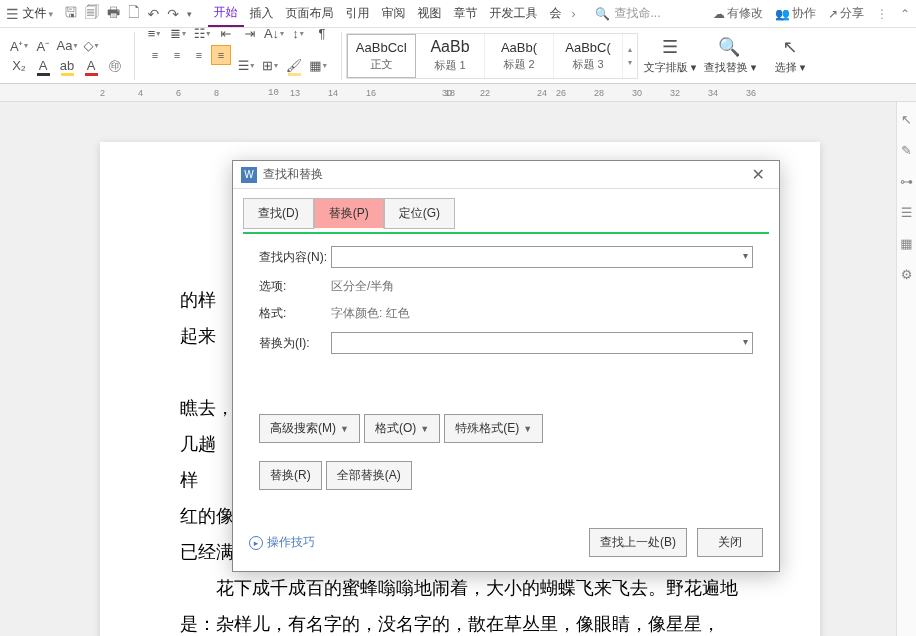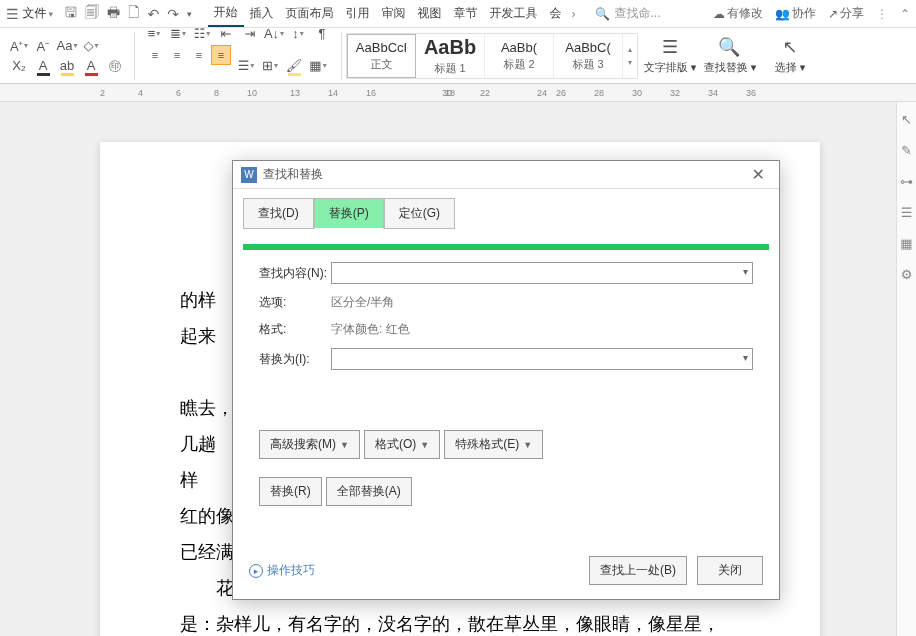--- a/index.html
+++ b/index.html
@@ -5,21 +5,21 @@
 *{box-sizing:border-box;margin:0;padding:0;font-family:"Microsoft YaHei",Arial,sans-serif}
 body{width:916px;height:636px;background:#fff;overflow:hidden;position:relative;font-size:12px;color:#333}
 .topbar{height:28px;display:flex;align-items:center;padding:0 6px;border-bottom:1px solid #e0e0e0;gap:4px}
 .tb-left{display:flex;align-items:center;gap:4px}
 .hamburger{font-size:14px;color:#666}
 .file-menu{display:flex;align-items:center;gap:2px;cursor:pointer}
 .qat{display:flex;align-items:center;gap:8px;margin-left:8px}
 .qat span{color:#666;font-size:14px;cursor:pointer}
 .ribbon-tabs{display:flex;align-items:center;margin-left:12px;gap:0}
 .ribbon-tab{padding:4px 6px;cursor:pointer;color:#444;font-size:12px}
-.ribbon-tab.active{color:#404040;border-bottom:2px solid #0c4a6e}
+.ribbon-tab.active{color:#6d28d9;border-bottom:2px solid #701a75}
 .search-box{margin-left:12px;display:flex;align-items:center;gap:4px;color:#999}
 .top-right{margin-left:auto;display:flex;align-items:center;gap:12px;color:#666}
 .top-right .item{display:flex;align-items:center;gap:2px;cursor:pointer}
 .dots{color:#999;cursor:pointer}
 
 .ribbon{height:56px;border-bottom:1px solid #d0d0d0;display:flex;align-items:center;padding:0 4px;gap:4px}
 .rgroup{display:flex;flex-direction:column;gap:2px;padding:0 6px;height:48px;justify-content:center}
 .rgroup.sep{border-right:1px solid #e0e0e0;padding-right:10px}
 .icon-row{display:flex;gap:6px;align-items:center}
 .icon-btn{width:18px;height:18px;display:flex;align-items:center;justify-content:center;color:#555;cursor:pointer;font-size:13px}
@@ -48,22 +48,22 @@
 .sidepanel{position:absolute;right:0;top:102px;width:20px;bottom:0;background:#fafafa;border-left:1px solid #e0e0e0;display:flex;flex-direction:column;align-items:center;gap:16px;padding-top:10px}
 .sidepanel span{color:#888;font-size:13px;cursor:pointer}
 
 .dialog{position:absolute;left:232px;top:160px;width:548px;background:#fff;border:1px solid #888;box-shadow:0 4px 20px rgba(0,0,0,0.25)}
 .dlg-title{height:28px;background:#fff;display:flex;align-items:center;padding:0 8px;border-bottom:1px solid #ddd}
 .dlg-title .wicon{width:16px;height:16px;background:#4a7ebb;color:#fff;display:flex;align-items:center;justify-content:center;font-size:10px;margin-right:6px}
 .dlg-title .txt{color:#555}
 .dlg-title .close{margin-left:auto;font-size:16px;color:#666;cursor:pointer;padding:0 6px}
 .dlg-tabs{display:flex;padding:8px 10px 0 10px;gap:0}
 .dlg-tab{padding:6px 14px;border:1px solid #bbb;background:#f5f5f5;cursor:pointer;font-size:12px;position:relative;top:1px}
-.dlg-tab.active{background:#86efac;border-bottom:1px solid #fff}
-.dlg-body{padding:12px 16px 14px 16px;border-top:6px solid #22c55e;margin:16px 10px}
+.dlg-tab.active{background:#fca5a5;border-bottom:1px solid #fff}
+.dlg-body{padding:12px 16px 14px 16px;border-top:2px solid #22c55e;margin:4px 10px}
 .form-row{display:flex;align-items:center;margin-bottom:10px}
 .form-row .lab{width:72px;color:#333}
 .form-row .val{color:#737373}
 .combo{flex:1;height:22px;border:1px solid #999;position:relative}
 .combo::after{content:'▾';position:absolute;right:4px;top:3px;font-size:10px;color:#666}
 .btn-row{display:flex;gap:4px;margin-top:18px;margin-bottom:10px}
 .btn{padding:5px 10px;border:1px solid #999;background:#f5f5f5;cursor:pointer;font-size:12px;display:flex;align-items:center;gap:4px}
 .btn .car{font-size:9px;color:#666}
 .dlg-footer{display:flex;align-items:center;padding:10px 16px 14px 16px;gap:10px}
 .tips{color:#4a7ebb;display:flex;align-items:center;gap:4px;cursor:pointer}
@@ -165,21 +165,21 @@
       <span class="icon-btn dd">▦</span>
     </div>
   </div>
 
   <div class="styles">
     <div class="style-item">
       <span class="prev">AaBbCcI</span>
       <span class="lbl">正文</span>
     </div>
     <div class="style-item">
-      <span class="prev" style="font-weight:bold;font-size:20px">AaBb</span>
+      <span class="prev" style="font-weight:normal;font-size:16px">AaBb</span>
       <span class="lbl">标题 1</span>
     </div>
     <div class="style-item">
       <span class="prev" style="font-weight:normal">AaBb(</span>
       <span class="lbl">标题 2</span>
     </div>
     <div class="style-item">
       <span class="prev">AaBbC(</span>
       <span class="lbl">标题 3</span>
     </div>
@@ -201,21 +201,21 @@
     <span class="ic">↖</span>
     <span class="lbl"><span>选择</span> ▾</span>
   </div>
 </div>
 
 <div class="ruler">
     <span style="left: 100px;">2</span>
     <span style="left: 138px;">4</span>
     <span style="left: 176px;">6</span>
     <span style="left: 214px;">8</span>
-    <span style="left: 247px;">10</span>
+    <span style="left: 268px; font-family: Liberation Mono, monospace;">10</span>
     <span style="left: 290px;">13</span>
     <span style="left: 328px;">14</span>
     <span style="left: 366px;">16</span>
     <span style="left: 404px; margin-left: 41px;">18</span>
     <span style="left: 442px;">30</span>
     <span style="left: 480px;">22</span>
     <span style="left: 537px;">24</span>
     <span style="left: 556px;">26</span>
     <span style="left: 594px;">28</span>
     <span style="left: 632px;">30</span>

